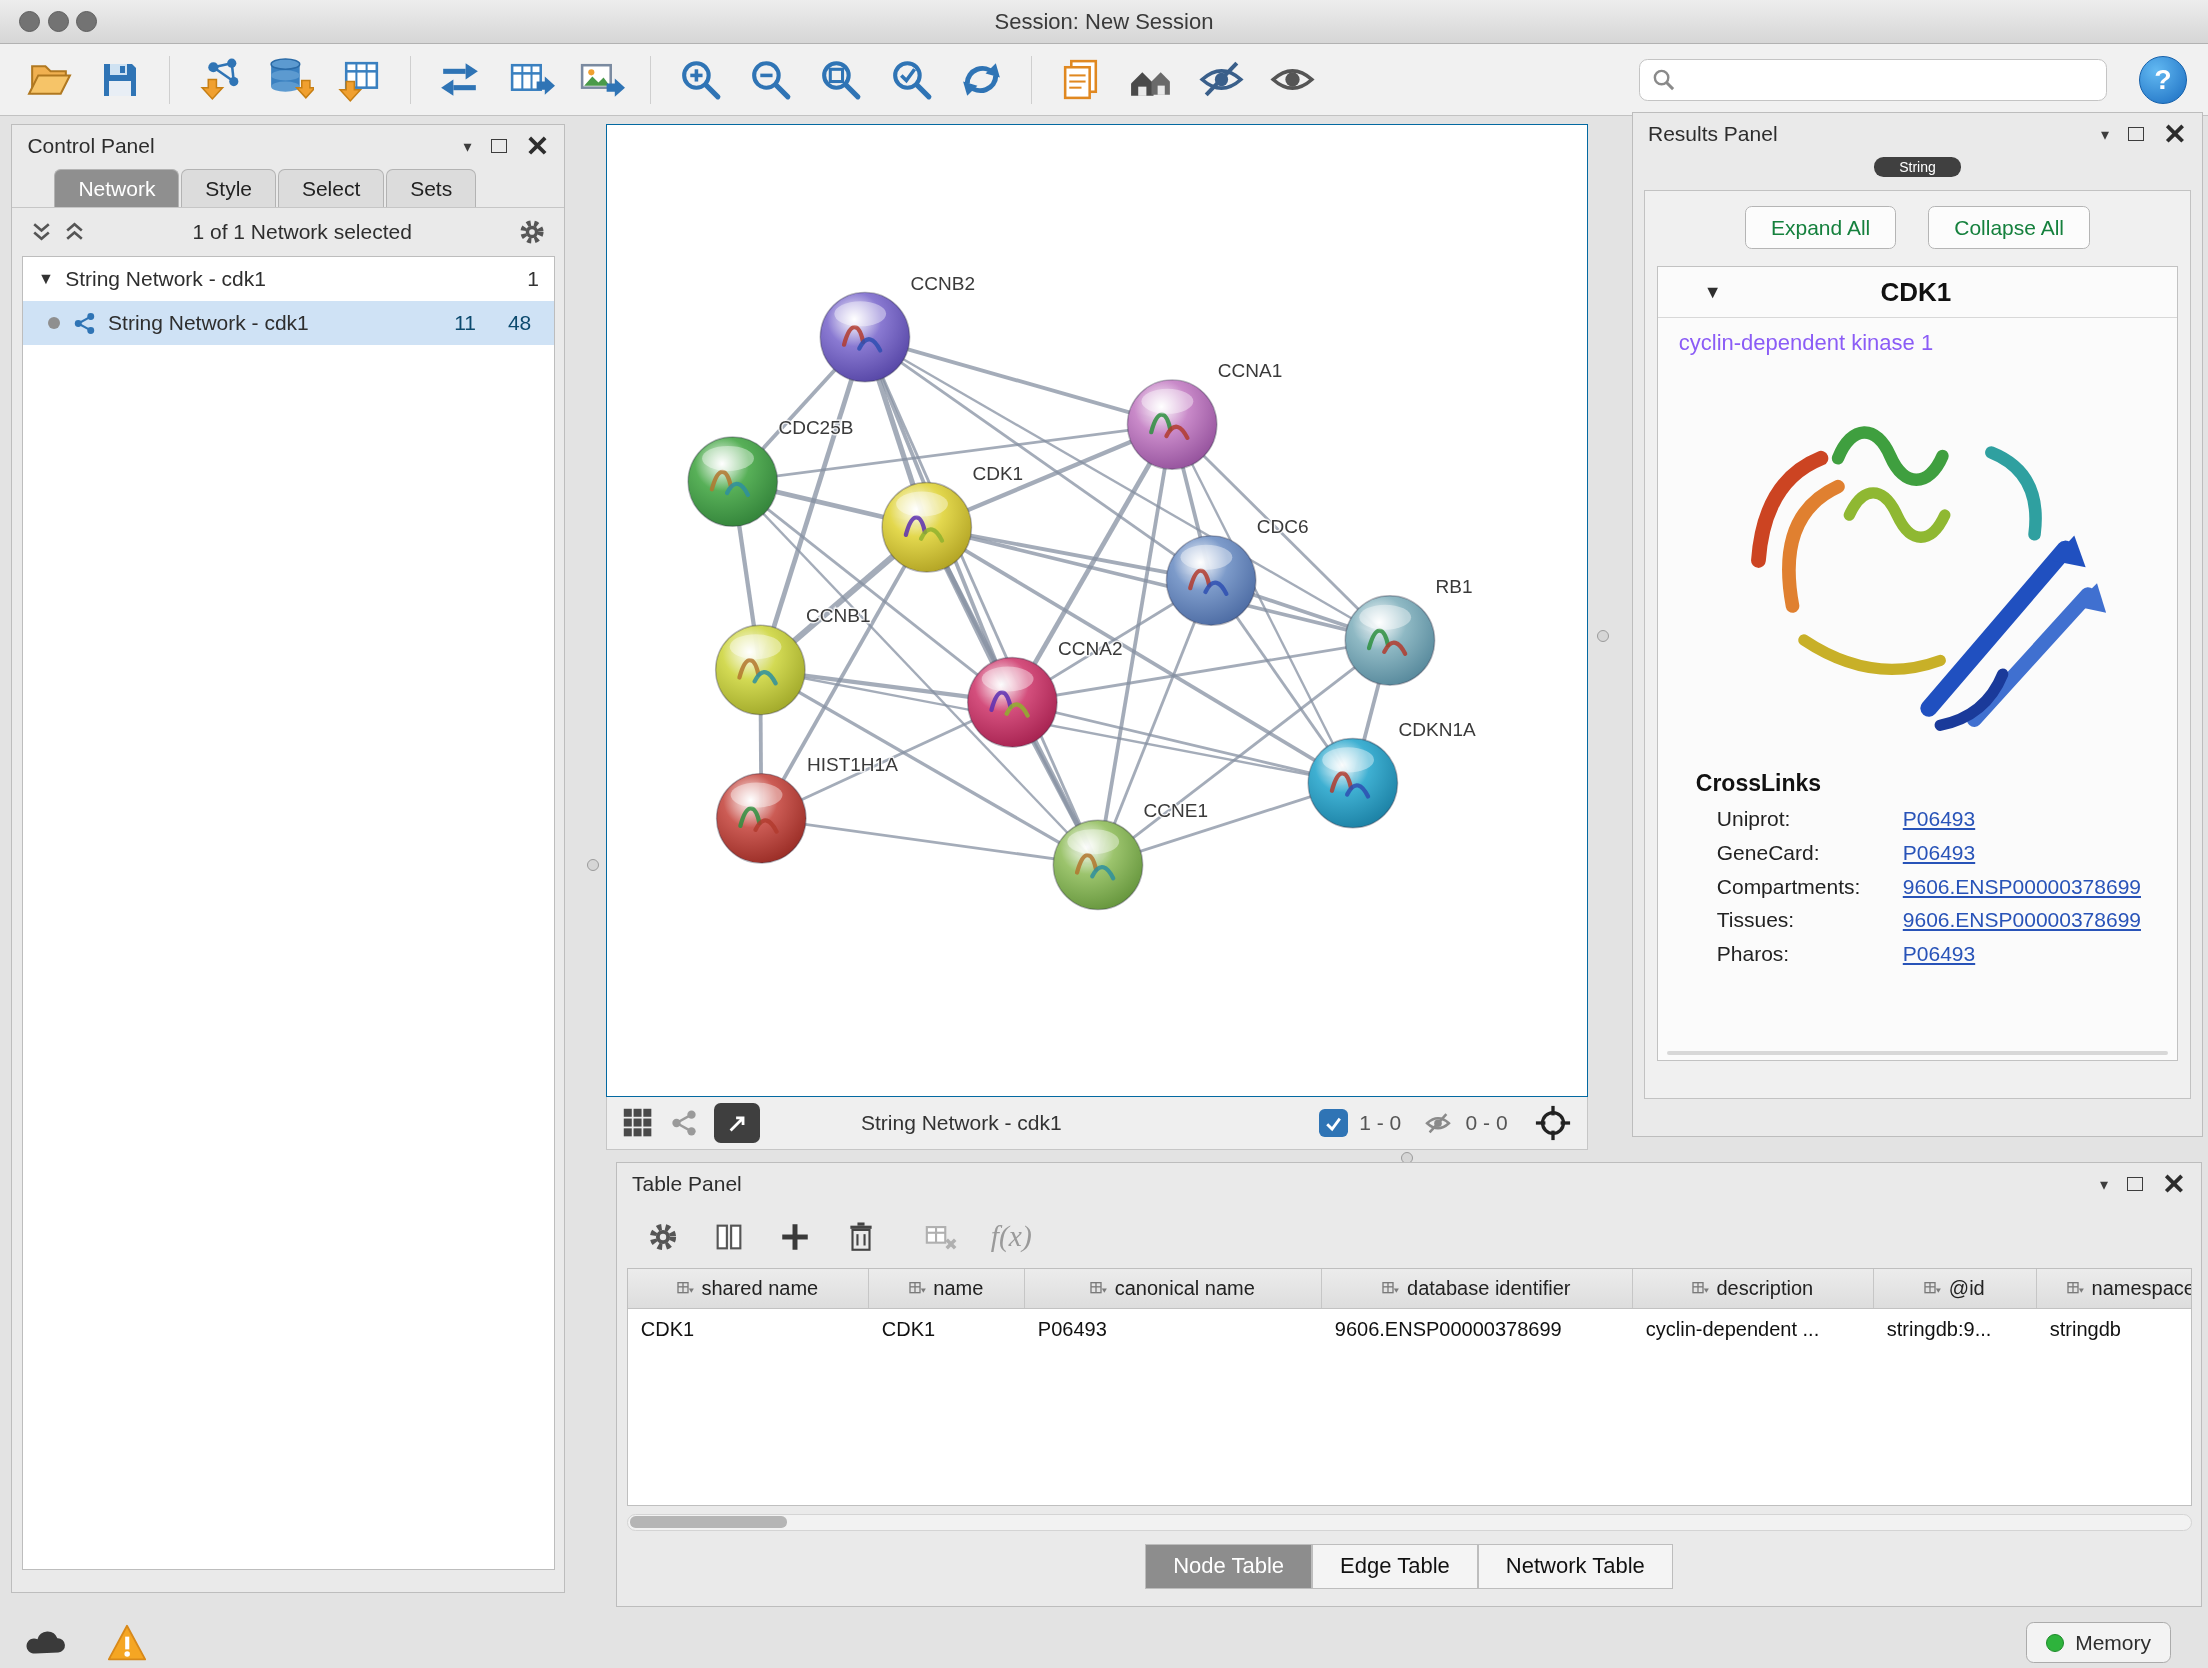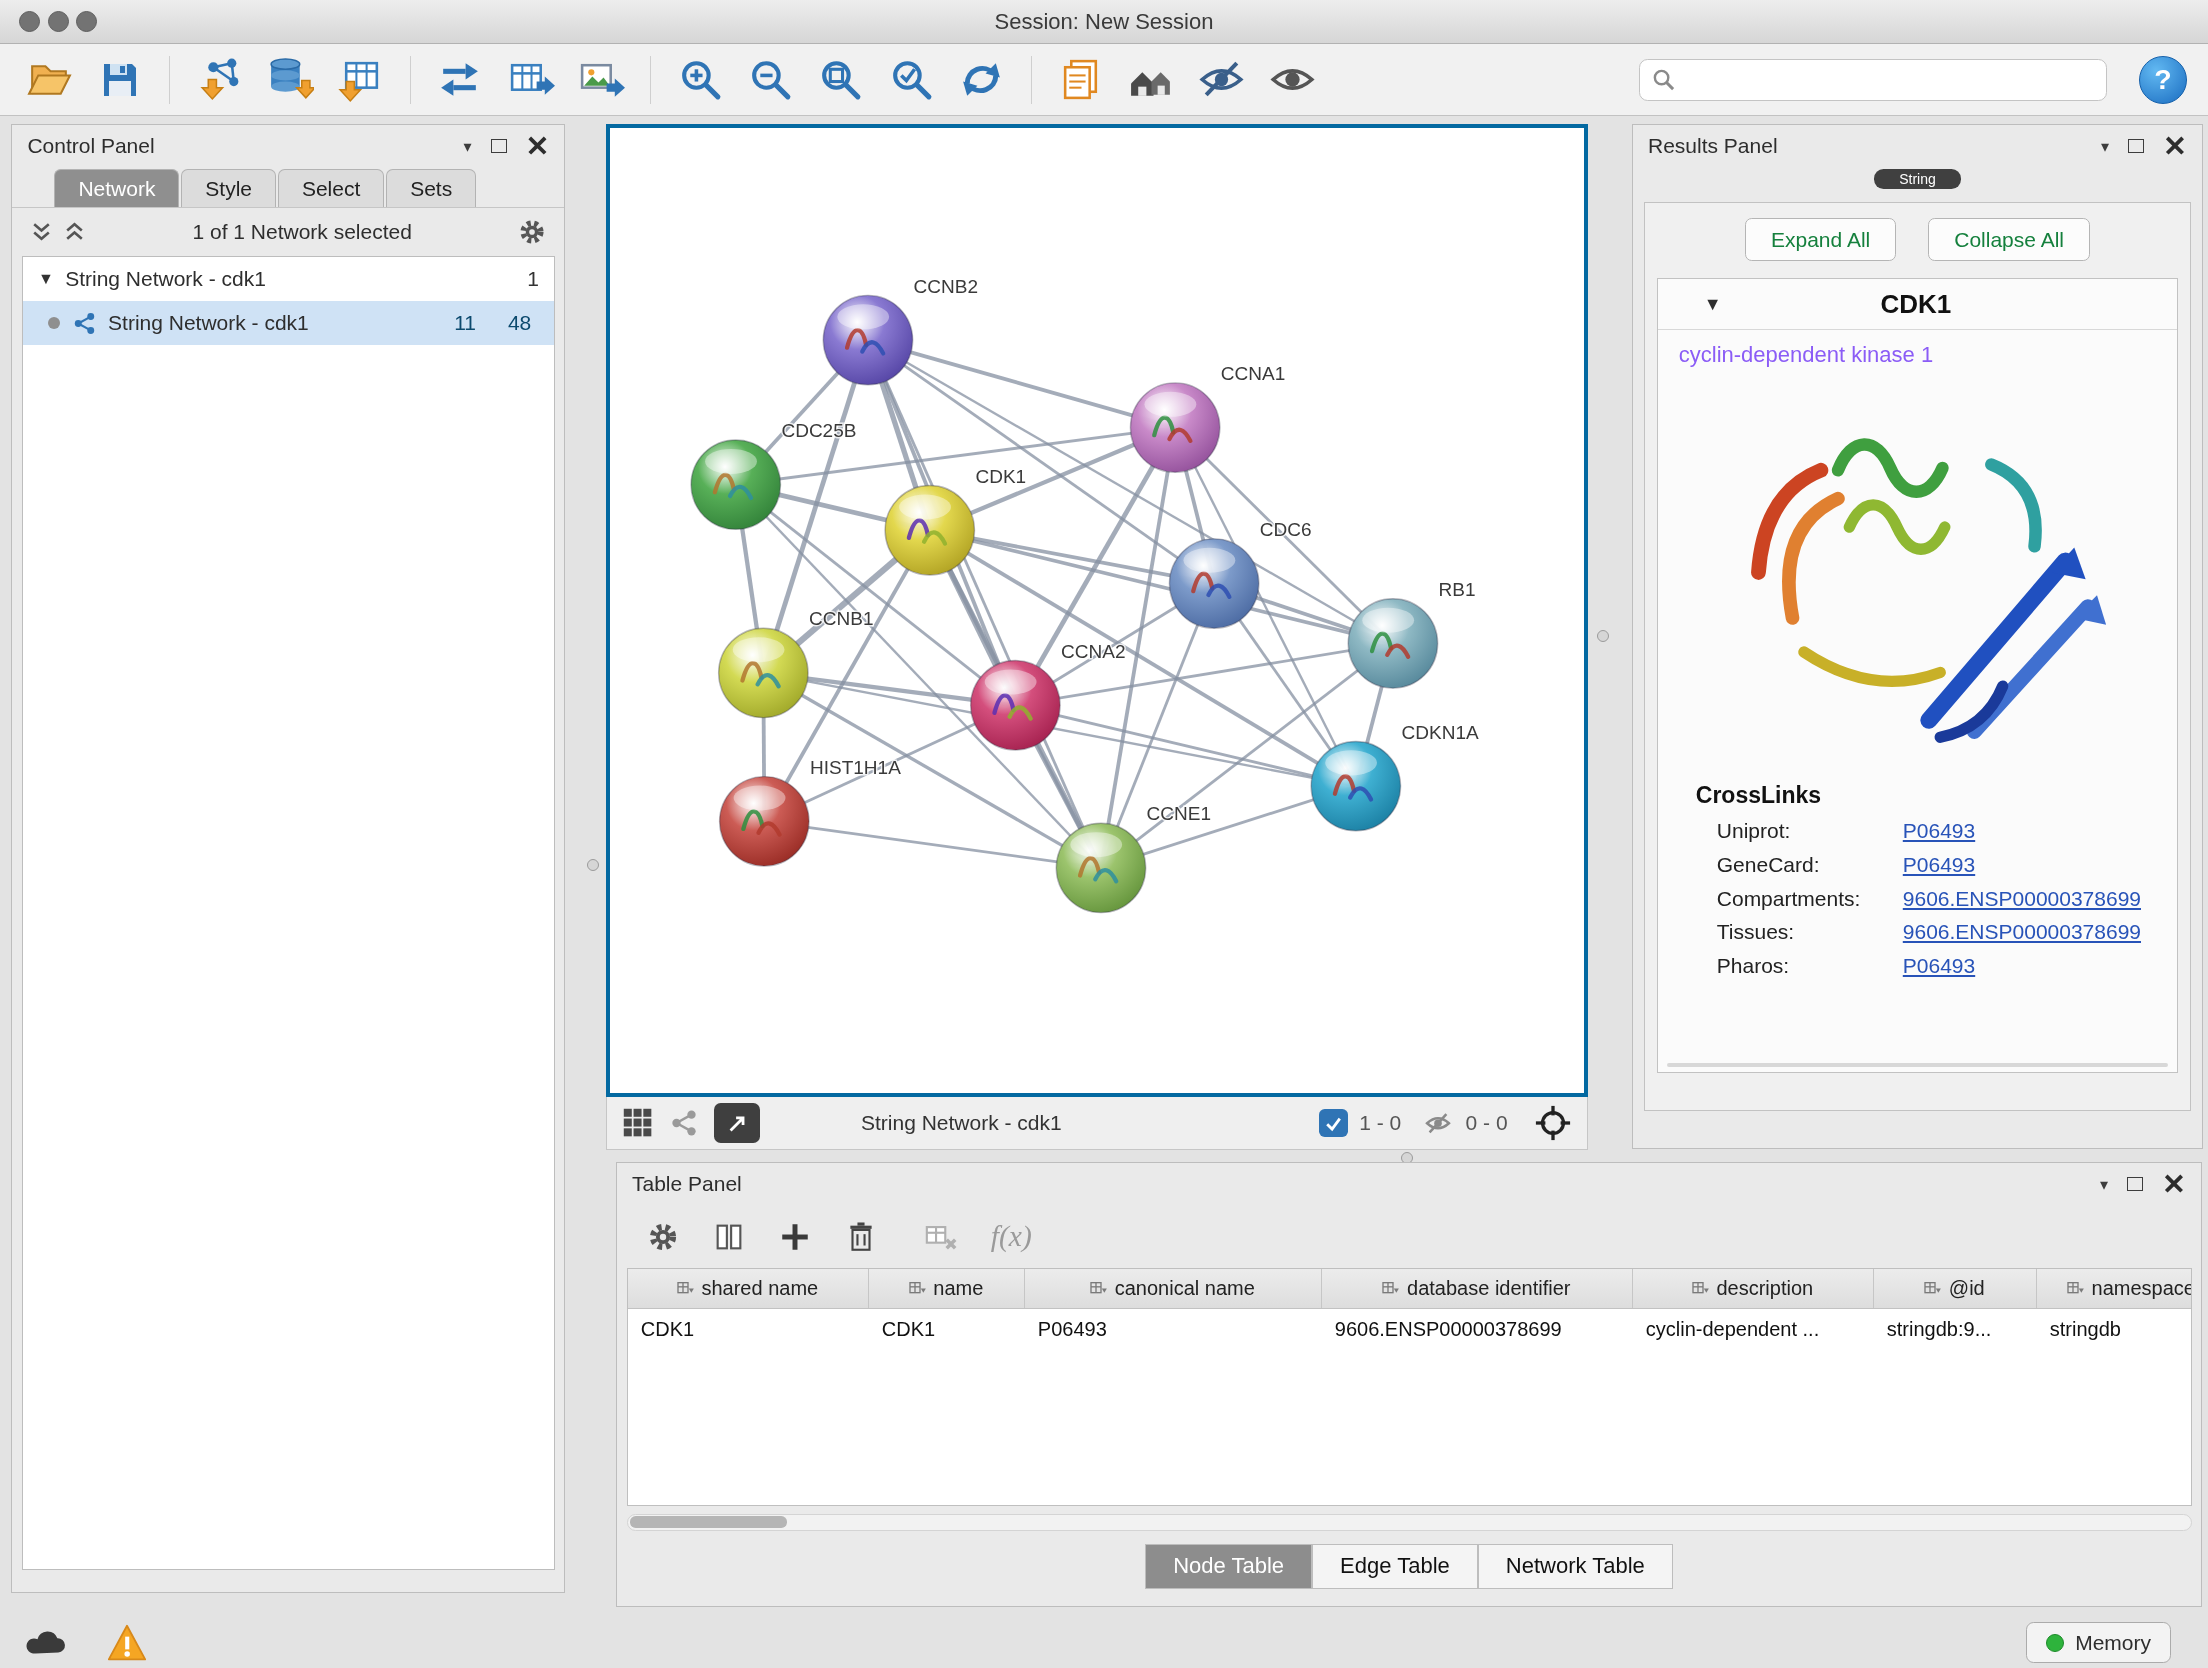--- a/index.html
+++ b/index.html
@@ -52,36 +52,36 @@
   .tree-box { margin:0 9.5px 9.5px 9.5px; height:1314px; background:#fff;
     border:1px solid #bdbdbd; overflow:hidden; }
   .tree-row { height:44px; display:flex; align-items:center; font-size:21px; padding:0 15px; gap:11.4px; }
   .tree-row .count { margin-left:auto; color:#333; }
   .tree-row.child { background:#cfe2f5; padding-left:25px; }
   .tree-row.child .nums { margin-left:auto; display:flex; gap:32px; padding-right:7.6px; color:#0c4a6e; }
   .tree-dot { width:12.4px; height:12.4px; border-radius:50%; background:#8f8f8f; }
 
   
   #network-canvas { position:absolute; left:606px; top:124px; width:982px; height:973px;
-    background:#fff; border:4px solid #0369a1; }
+    background:#fff; border:1px solid #0369a1; }
   #network-toolbar { position:absolute; left:606px; top:1097px; width:982px; height:53px;
     background:#efefef; border:1px solid #c6c6c6; border-top:none;
     display:flex; align-items:center; gap:15px; padding:0 15px; font-size:21px; color:#444; }
   .dark-btn { width:46px; height:40px; background:#3f3f3f; border-radius:6.7px;
     display:flex; align-items:center; justify-content:center; }
   .chk { width:28.5px; height:28.5px; background:#2f74b5; border-radius:5.7px;
     display:flex; align-items:center; justify-content:center; }
   .net-status-label { margin-left:86px; color:#333; }
   .net-counts { margin-left:auto; display:flex; align-items:center; gap:11.4px; color:#555; }
 
   .splitter-dot { position:absolute; width:12.4px; height:12.4px; border-radius:50%;
     background:#d6d6d6; border:1px solid #9b9b9b; }
 
   
-  #results-panel { left:1632px; top:124px; width:571px; height:1025px; }
+  #results-panel { left:1632px; top:112px; width:571px; height:1025px; }
   .rp-pill-row { display:flex; justify-content:center; margin-top:1.9px; }
   .rp-pill { background:#404040; color:#fff; font-size:14px; padding:2px 25px; border-radius:9.5px; }
   .rp-box { margin:13.3px 11.4px; border:1px solid #c2c2c2; background:#f0f0f0;
     padding:15px 11.4px; height:909px; }
   .rp-btn-row { display:flex; justify-content:center; gap:32px; }
   .rp-btn { background:#fcfcfc; border:1px solid #b5b5b5; border-radius:6.7px;
     font-size:21px; padding:8.6px 25px; color:#15803d; }
   .rp-card { margin-top:17px; border:1px solid #c2c2c2; background:#fbfbfb; height:795px;
     overflow:hidden; position:relative; }
   .rp-card-header { height:51px; display:flex; align-items:center; border-bottom:1px solid #d8d8d8; }

